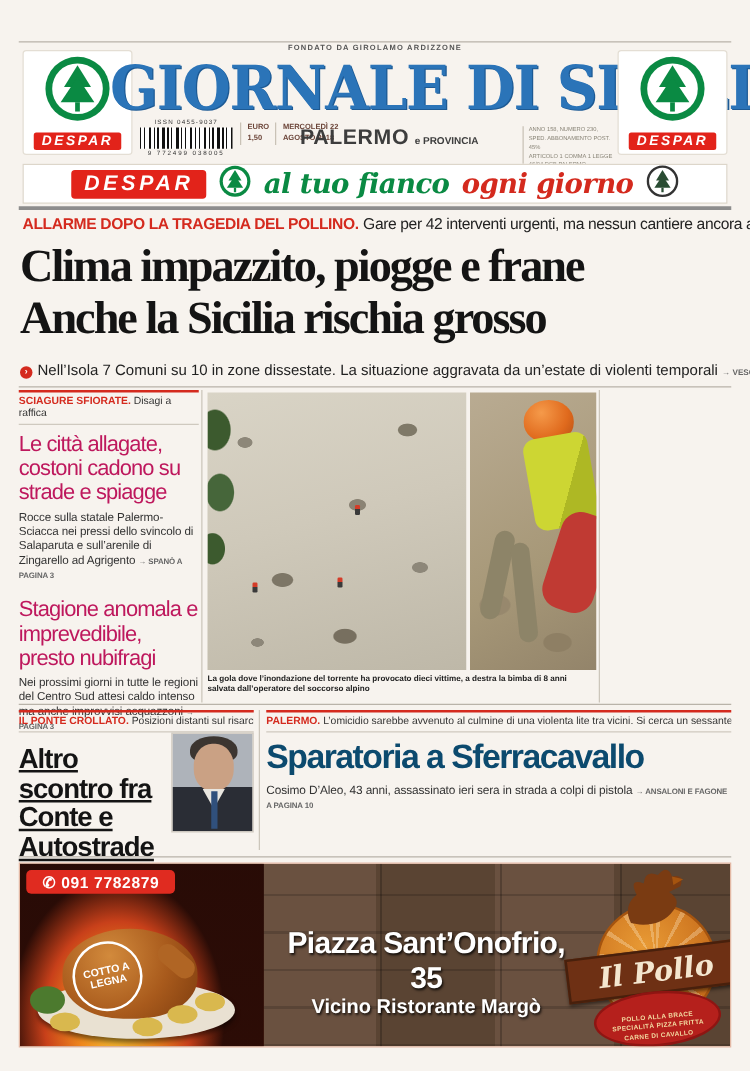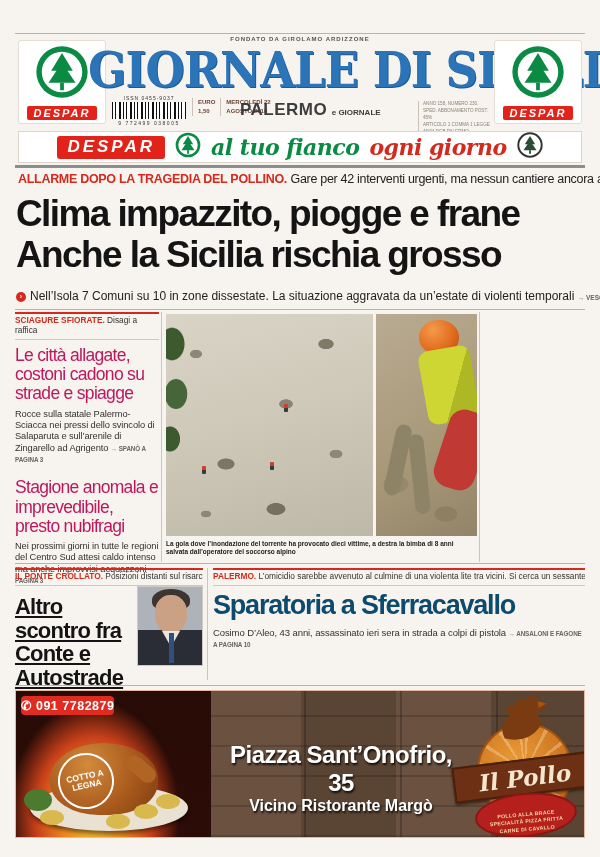--- a/index.html
+++ b/index.html
@@ -33,21 +33,21 @@
   .slogan-red { color:#d42a1e; }
   .slogan-green { color:#0a8a43; }
   .slogan { font-family:"DejaVu Serif", serif; font-weight:bold; font-style:italic; font-size:22px; letter-spacing:-0.5px; }
 
   
   .alert { left:18px; top:172px; width:566px; font-size:12.5px; white-space:nowrap; }
   .alert .k { color:#d42a1e; font-weight:bold; letter-spacing:-0.3px; }
   .alert .t { color:#222; letter-spacing:-0.3px; }
 
   
-  .lead-h { left:16px; top:194px; width:575px; font-weight:bold; font-size:37px; letter-spacing:-1.6px; line-height:1.1; color:#141414; }
+  .lead-h { left:16px; top:194px; width:575px; font-weight:bold; font-size:37px; letter-spacing:-1.6px; line-height:1.1; color:#141414;font-family:Liberation Serif, serif; }
   .subhead { left:16px; top:289px; width:570px; font-size:12px; color:#222; white-space:nowrap; }
   .subhead .dot { display:inline-block; width:10px; height:10px; border-radius:50%; background:#d42a1e; color:#fff; font-size:7px; line-height:10px; text-align:center; font-weight:bold; vertical-align:1px; margin-right:4px; }
   .subhead .ref { font-size:6.5px; font-weight:bold; color:#666; }
 
   
   .article .kick { border-top:2px solid #d42a1e; border-bottom:1px solid #cfc9bf; padding:2px 0 3px; font-size:8.3px; line-height:1.2; }
   .kick .kr { color:#d42a1e; font-weight:bold; }
   .kick .kt { color:#333; }
   .article h3 { font-weight:400; color:#be185d; letter-spacing:-0.7px; line-height:1.1; margin:6px 0 5px; }
   .article p { font-size:9.3px; color:#333; line-height:1.22; letter-spacing:-0.1px; }
@@ -111,21 +111,21 @@
        repeating-linear-gradient(90deg, #6a5140 0 95px, #5a4433 95px 190px); }
   .flames { position:absolute; left:0; top:0; width:195px; height:100%;
      background:
        radial-gradient(90px 120px at 40% 85%, #f8d23c 0%, #f08a1e 35%, #c8401a 65%, rgba(40,10,5,.9) 95%),
        linear-gradient(180deg, #2c1610, #53200f); }
   .plate { position:absolute; left:14px; bottom:6px; width:158px; height:46px; border-radius:50%; background:#e9e1d2; box-shadow:0 3px 4px rgba(0,0,0,.5); }
   .chicken { position:absolute; left:34px; bottom:22px; width:108px; height:72px; border-radius:50% 50% 45% 45%; background:radial-gradient(circle at 35% 30%, #d28a3c, #a85a1c 55%, #7d3c0e); }
   .drum { position:absolute; width:34px; height:16px; border-radius:10px; background:#b06524; }
   .potato { position:absolute; width:24px; height:15px; border-radius:50%; background:#d9b84e; }
   .greens { position:absolute; left:8px; bottom:26px; width:28px; height:22px; border-radius:50%; background:#4c7a2e; }
-  .phone-pill { position:absolute; left:5px; top:5px; background:#e02b20; color:#fff; border-radius:4px; padding:2px 0; font-size:12.5px; font-weight:bold; letter-spacing:0.5px; }
+  .phone-pill { position:absolute; left:5px; top:5px; background:#e02b20; color:#fff; border-radius:4px; padding:2px 13px; font-size:12.5px; font-weight:bold; letter-spacing:0.5px; }
   .cotto { position:absolute; left:42px; top:62px; width:56px; height:56px; border:2px solid #fff; border-radius:50%; color:#fff; font-size:8.5px; font-weight:bold; text-align:center; display:flex; align-items:center; justify-content:center; transform:rotate(-12deg); line-height:1.1; padding:4px; }
   .ad-address { position:absolute; left:200px; top:50px; width:250px; text-align:center; color:#fff; text-shadow:1px 2px 2px rgba(0,0,0,.8); }
   .ad-address .l1 { font-size:24px; font-weight:bold; letter-spacing:-0.5px; }
   .ad-address .l2 { font-size:16px; font-weight:bold; }
   .pollo { position:absolute; left:443px; top:2px; width:132px; height:144px; }
   .burst { position:absolute; left:18px; top:30px; width:96px; height:96px; border-radius:50%;
      background: repeating-conic-gradient(rgba(255,240,210,.30) 0 5deg, transparent 5deg 25deg), radial-gradient(circle at 40% 35%, #e89a35, #c96f1c 70%, #b55f12); border:2px solid #a5540f; }
   .ribbon { position:absolute; left:-6px; top:66px; width:144px; height:36px; background:#6e3014; border:2px solid #48200c; transform:rotate(-7deg); box-shadow:0 2px 3px rgba(0,0,0,.5); display:flex; align-items:center; justify-content:center; }
   .ribbon span { font-family:"DejaVu Serif", serif; font-style:italic; font-weight:bold; font-size:23px; color:#f4e6cf; }
   .pollo-arc { position:absolute; left:16px; top:100px; width:102px; height:44px; border-radius:50%; background:#b5201c; border:2px solid #8e1512; transform:rotate(-5deg); display:flex; flex-direction:column; align-items:center; justify-content:center; color:#f2d9a0; font-weight:bold; line-height:1.35; }
@@ -182,21 +182,21 @@
         <div>1,50</div>
       </div>
       <div>
         <div>MERCOLEDÌ 22</div>
         <div>AGOSTO 2018</div>
       </div>
     </div>
 
     <div class="abs edition">
       <span class="big">PALERMO</span>
-      <span class="small">e GIORNALE</span>
+      <span class="small">e PROVINCIA</span>
     </div>
 
     <div class="abs legal">
       <div>ANNO 158, NUMERO 230, SPED. ABBONAMENTO POST. 45%</div>
       <div>ARTICOLO 1 COMMA 1 LEGGE 46/04 DCB PALERMO</div>
     </div>
   </div>
 
   <div class="abs banner">
     <span class="dbox">DESPAR</span>

